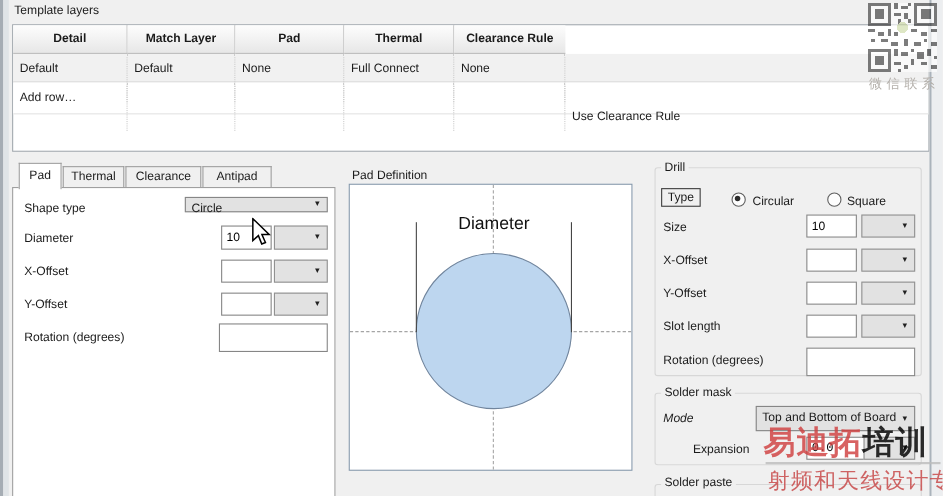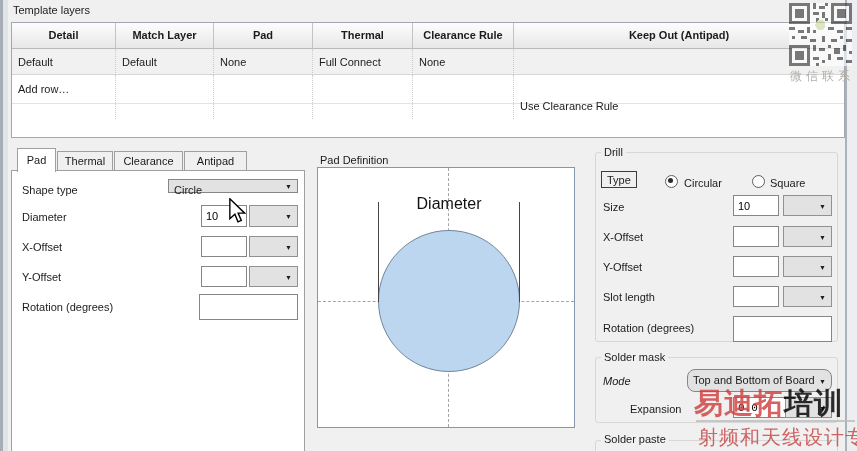--- a/index.html
+++ b/index.html
@@ -78,21 +78,20 @@
 
   <div class="lbl" style="left:13px; top:4px;">Template layers</div>
 
   <div class="tbl">
     <div class="trow">
       <div class="th">Detail</div>
       <div class="th">Match Layer</div>
       <div class="th">Pad</div>
       <div class="th">Thermal</div>
       <div class="th">Clearance Rule</div>
-      <div class="th">Keep Out (Antipad)</div>
     </div>
     <div class="trow r1">
       <div class="td">Default</div>
       <div class="td">Default</div>
       <div class="td">None</div>
       <div class="td">Full Connect</div>
       <div class="td">None</div>
       <div class="td">Use Clearance Rule</div>
     </div>
     <div class="trow r2">
@@ -239,21 +238,21 @@
     <span class="arr">▼</span>
   </div>
 
   <div class="lbl" style="left:603px; top:322px; z-index:4;">Rotation (degrees)</div>
   <input class="input" style="left: 733px; top: 316px; width: 99px; height: 26px;">
 
   <div class="groupbox" style="left:595px; top:357px; width:243px; height:66px;"></div>
   <div class="grouplabel" style="left:601px; top:351px;">Solder mask</div>
 
   <div class="lbl" style="left:603px; top:375px; z-index:4;font-style:italic;">Mode</div>
-  <div class="combobox" style="left:687px; top:369px; width:145px; height:23px; border-radius:8px;">
+  <div class="combobox" style="left:687px; top:369px; width:145px; height:23px; ">
     <span class="cbtext" style="line-height:21px;">Top and Bottom of Board</span>
     <span class="arr">▼</span>
   </div>
 
   <div class="lbl" style="left:603px; top:403px; z-index:4;padding-left:27px;">Expansion</div>
   <input class="input" style="left: 733px; top: 397px; width: 68px; height: 21px; font-family: Liberation Mono, monospace;" value="0.0">
   <div class="dropbtn" style="left:785px; top:397px; width:47px; height:21px;">
     <span class="arr">▼</span>
   </div>
 

